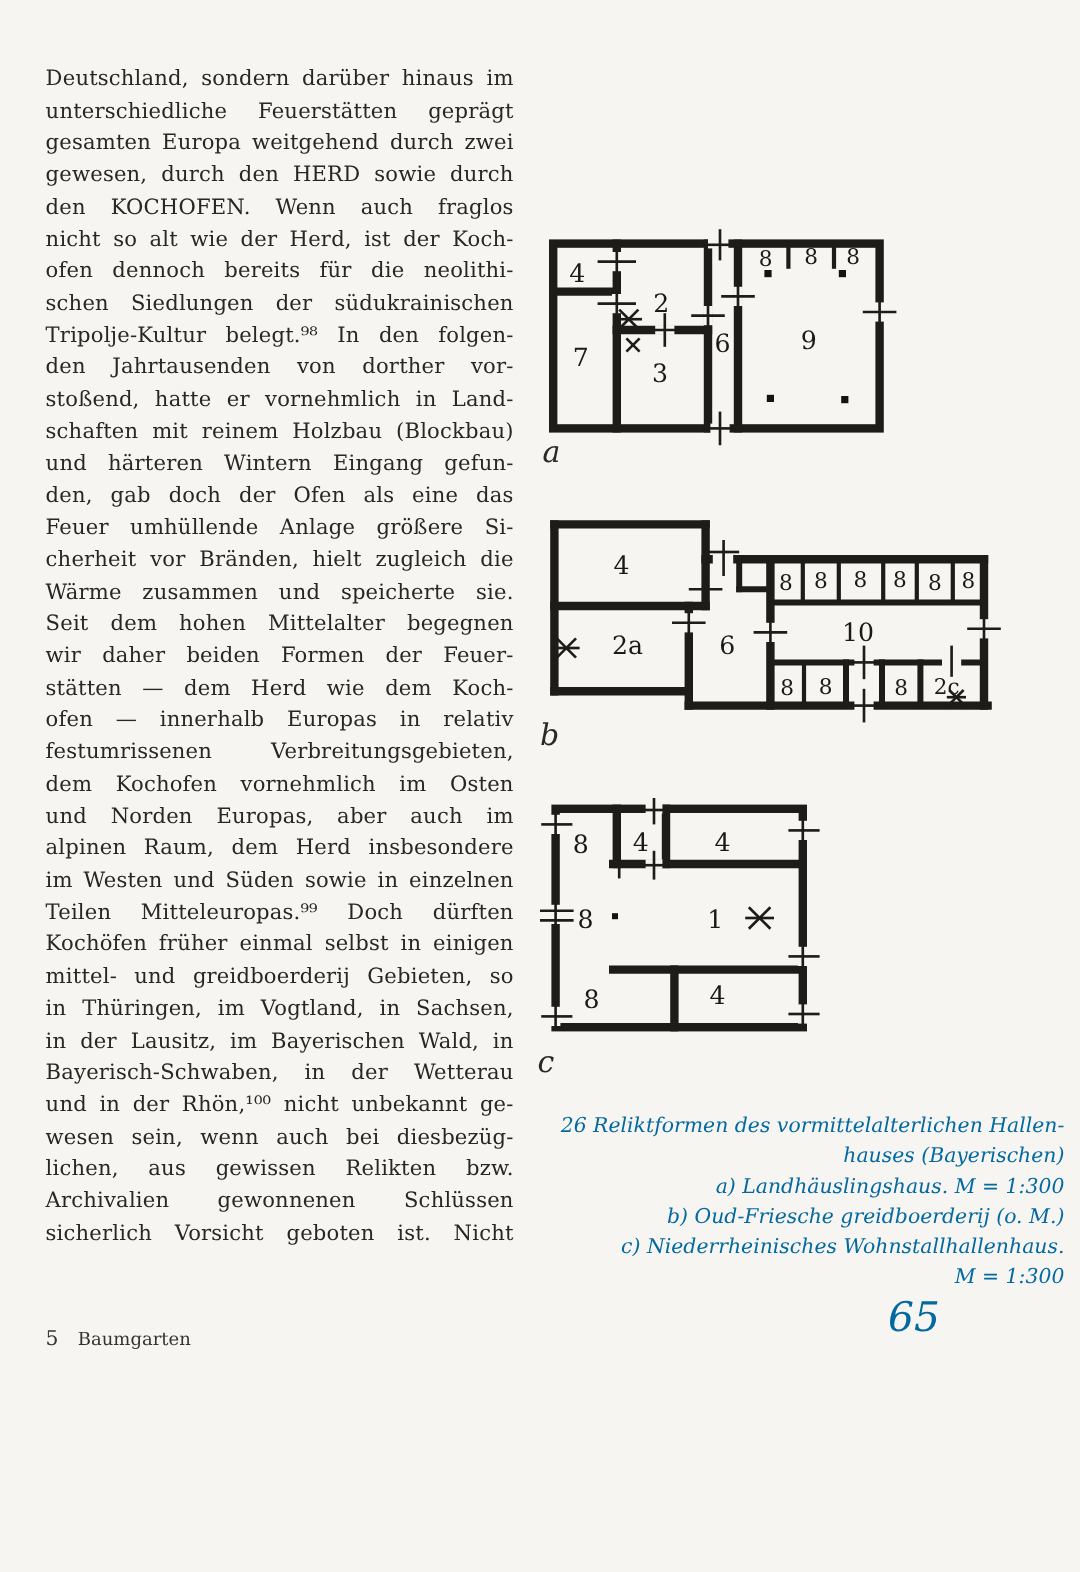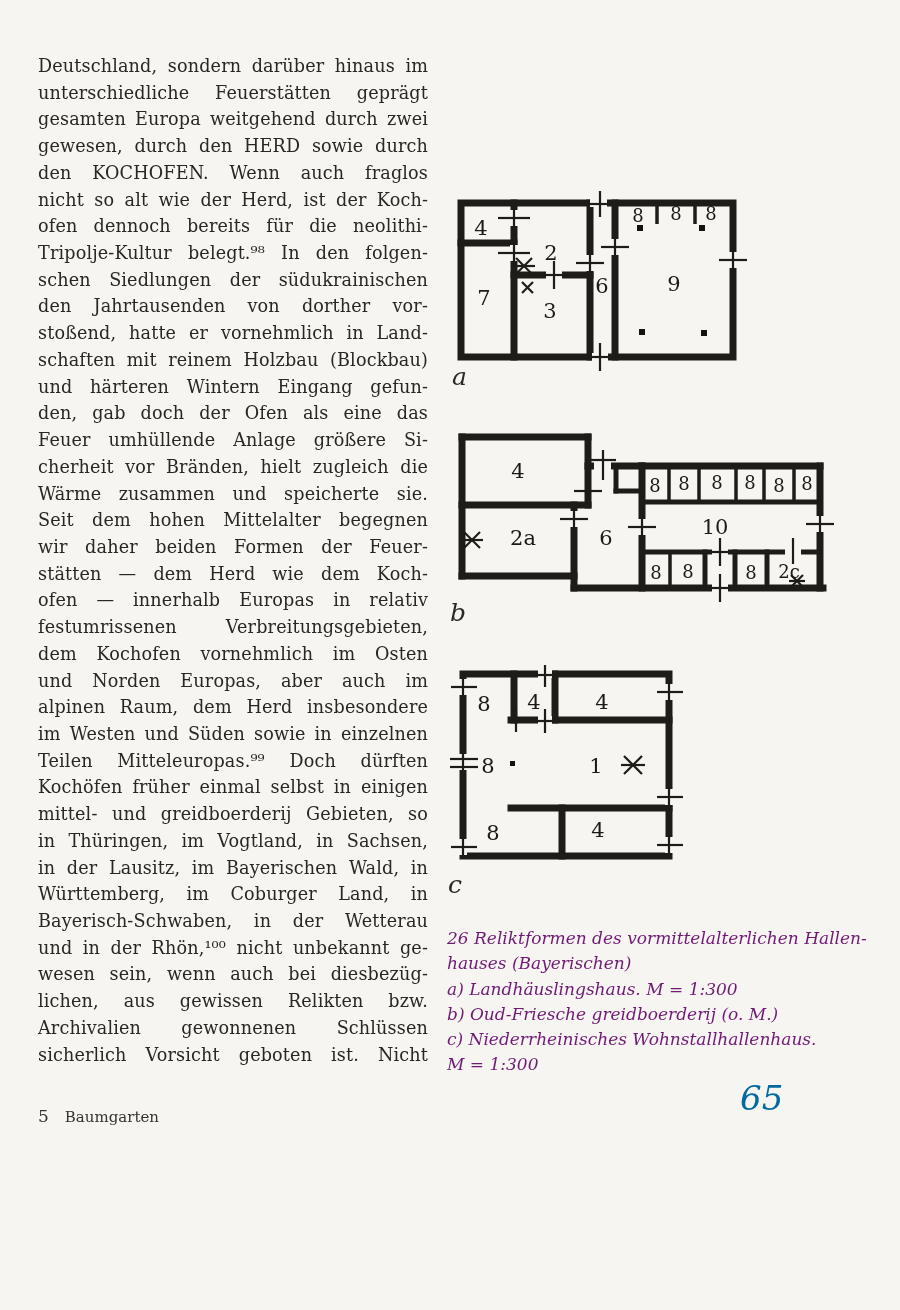--- a/index.html
+++ b/index.html
@@ -10,21 +10,21 @@
   }
   .text-col { position:absolute; left:38px; top:53px; width:390px; }
   .tl {
     font-size:17.6px; line-height:26.72px; letter-spacing:0.15px;
     text-align:justify; text-align-last:justify; color:#282723;
   }
   .fig { position:absolute; }
   .fig-letter { position:absolute; font-style:italic; font-size:25px; color:#2a2925; }
   .caption {
     position:absolute; left:447px; top:926px; width:440px;
-    font-style:italic; font-size:17px; line-height:25.3px; color:#701a75;
+    font-style:italic; font-size:17px; line-height:25.3px; color:#0369a1;text-align:right;
   }
   .caption div { white-space:nowrap; }
   .footer-sig { position:absolute; left:38px; top:1106px; font-size:15px; color:#34332e; }
   .footer-sig .num { font-size:17px; display:inline-block; margin-right:16px; }
   .page-num { position:absolute; left:740px; top:1078px; font-size:34px; font-style:italic; color:#0369a1; }
   svg .wall { stroke:#1d1c18; stroke-width:7; fill:none; stroke-linecap:square; }
   svg .wallm { stroke:#1d1c18; stroke-width:5; fill:none; stroke-linecap:square; }
   svg .wallt { stroke:#1d1c18; stroke-width:3.5; fill:none; stroke-linecap:butt; }
   svg .mark { stroke:#1d1c18; stroke-width:2.2; fill:none; stroke-linecap:butt; }
   svg .gap { fill:#f6f5f1; stroke:none; }
@@ -38,22 +38,22 @@
 <div class="page">
 
   <div class="text-col">
     <div class="tl">Deutschland, sondern darüber hinaus im</div>
     <div class="tl">unterschiedliche Feuerstätten geprägt</div>
     <div class="tl">gesamten Europa weitgehend durch zwei</div>
     <div class="tl">gewesen, durch den HERD sowie durch</div>
     <div class="tl">den KOCHOFEN. Wenn auch fraglos</div>
     <div class="tl">nicht so alt wie der Herd, ist der Koch-</div>
     <div class="tl">ofen dennoch bereits für die neolithi-</div>
+    <div class="tl">schen Siedlungen der südukrainischen</div>
     <div class="tl">Tripolje-Kultur belegt.⁹⁸ In den folgen-</div>
-    <div class="tl">schen Siedlungen der südukrainischen</div>
     <div class="tl">den Jahrtausenden von dorther vor-</div>
     <div class="tl">stoßend, hatte er vornehmlich in Land-</div>
     <div class="tl">schaften mit reinem Holzbau (Blockbau)</div>
     <div class="tl">und härteren Wintern Eingang gefun-</div>
     <div class="tl">den, gab doch der Ofen als eine das</div>
     <div class="tl">Feuer umhüllende Anlage größere Si-</div>
     <div class="tl">cherheit vor Bränden, hielt zugleich die</div>
     <div class="tl">Wärme zusammen und speicherte sie.</div>
     <div class="tl">Seit dem hohen Mittelalter begegnen</div>
     <div class="tl">wir daher beiden Formen der Feuer-</div>
@@ -62,21 +62,20 @@
     <div class="tl">festumrissenen Verbreitungsgebieten,</div>
     <div class="tl">dem Kochofen vornehmlich im Osten</div>
     <div class="tl">und Norden Europas, aber auch im</div>
     <div class="tl">alpinen Raum, dem Herd insbesondere</div>
     <div class="tl">im Westen und Süden sowie in einzelnen</div>
     <div class="tl">Teilen Mitteleuropas.⁹⁹ Doch dürften</div>
     <div class="tl">Kochöfen früher einmal selbst in einigen</div>
     <div class="tl">mittel- und greidboerderij Gebieten, so</div>
     <div class="tl">in Thüringen, im Vogtland, in Sachsen,</div>
     <div class="tl">in der Lausitz, im Bayerischen Wald, in</div>
-    <div class="tl">Württemberg, im Coburger Land, in</div>
     <div class="tl">Bayerisch-Schwaben, in der Wetterau</div>
     <div class="tl">und in der Rhön,¹⁰⁰ nicht unbekannt ge-</div>
     <div class="tl">wesen sein, wenn auch bei diesbezüg-</div>
     <div class="tl">lichen, aus gewissen Relikten bzw.</div>
     <div class="tl">Archivalien gewonnenen Schlüssen</div>
     <div class="tl">sicherlich Vorsicht geboten ist. Nicht</div>
   </div>
 
   <svg class="fig" style="left:450px; top:190px;" width="300" height="200" viewBox="0 0 300 200">
     <g>

